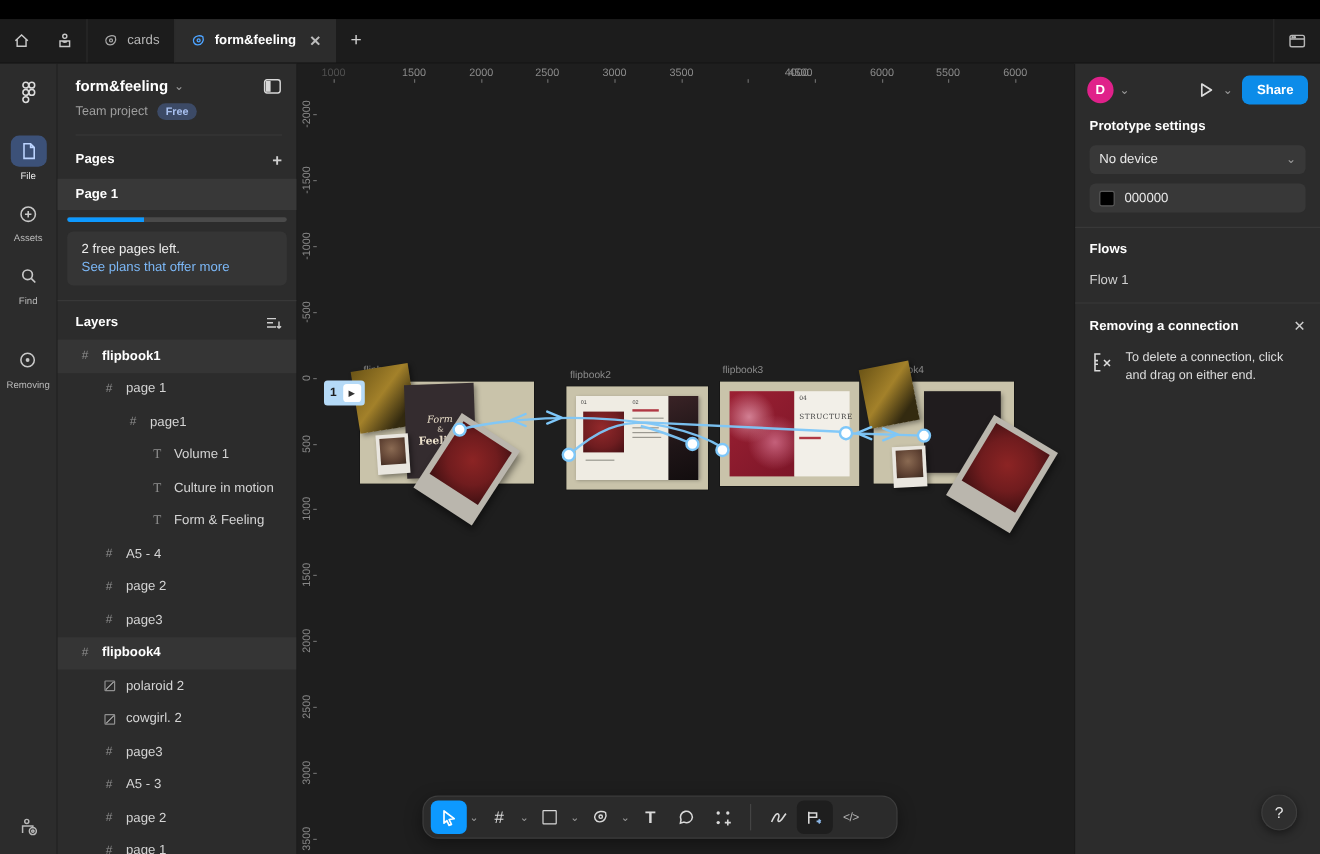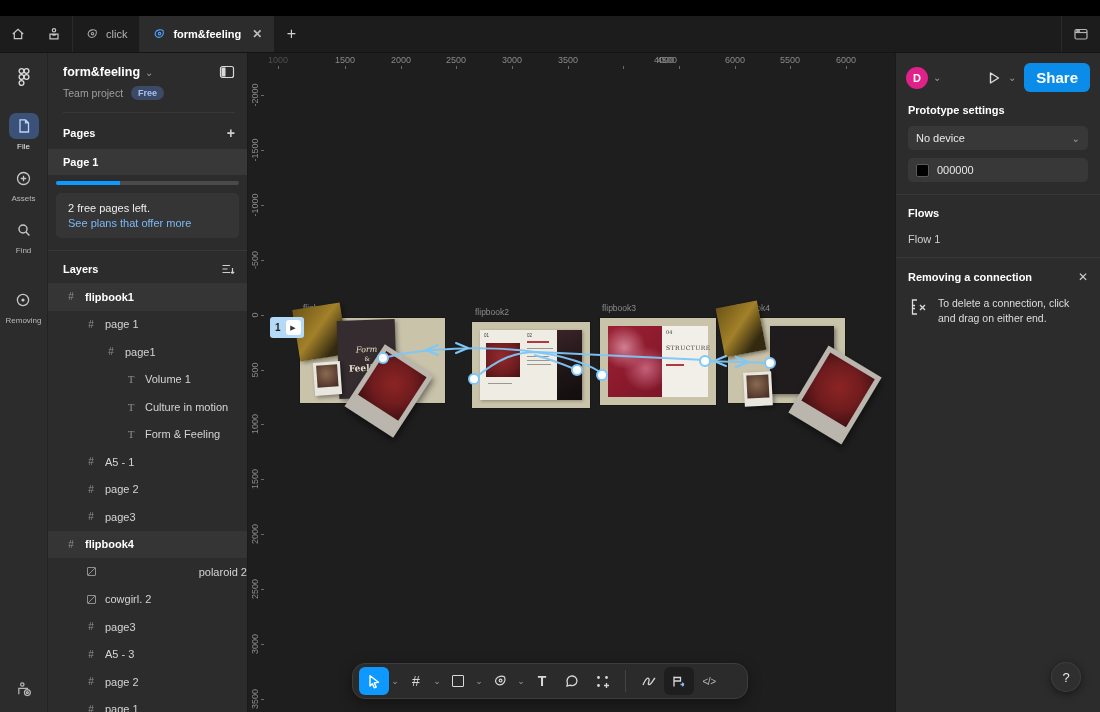--- a/index.html
+++ b/index.html
@@ -116,21 +116,21 @@
   .tool .hash { font-size:14px; }
   .tool.txt { font-size:14px; font-weight:600; }
   .tool.dev { font-size:10px; color:#b5b5b5; letter-spacing:-0.5px; }
 
   
   .rightpanel { position:absolute; left:895px; top:53px; width:205px; height:659px; background:#2c2c2c;
                 border-left:1px solid #1a1a1a; font-size:11px; }
   .rp-top { display:flex; align-items:center; padding:10px 10px 0 10px; }
   .avatar { width:22px; height:22px; border-radius:50%; background:#e0218a; color:#fff; font-size:11px; font-weight:700;
             display:flex; align-items:center; justify-content:center; cursor:pointer; }
-  .share-btn { margin-left:8px; background:#0c8ce9; color:#fff; font-size:15px; font-weight:600; border:none;
+  .share-btn { margin-left:8px; background:#0c8ce9; color:#fff; font-size:11px; font-weight:600; border:none;
                border-radius:6px; padding:6px 12px; cursor:pointer; font-family:inherit; }
   .rp-tabs { display:flex; align-items:center; padding:12px 12px 10px 12px; border-bottom:1px solid #383838; }
   .rp-tab { color:#9e9e9e; cursor:pointer; margin-right:6px; padding:4px 8px; border-radius:5px; }
   .rp-tab.active { color:#fff; font-weight:700; background:#3a3a3a; }
   .rp-zoom { margin-left:auto; color:#fff; cursor:pointer; }
   .rp-sec { padding:12px 12px; border-bottom:1px solid #383838; }
   .rp-sec h4 { font-size:11px; font-weight:700; color:#fff; }
   .select { margin-top:10px; background:#383838; border-radius:5px; height:24px; display:flex; align-items:center;
             padding:0 8px; color:#e8e8e8; cursor:pointer; }
   .select .chev { margin-left:auto; }
@@ -165,21 +165,21 @@
       <svg class="ic" width="16" height="16" viewBox="0 0 16 16" fill="none" stroke="#c8c8c8" stroke-width="1.2">
           <circle cx="8" cy="4.3" r="1.7"></circle>
           <path d="M4 12.8 V8.2 H12 V12.8 Z M6.3 8.2 C6.3 9.6 9.7 9.6 9.7 8.2"></path>
         </svg>
     </div>
     <div class="tab">
       <svg class="ic" width="14" height="14" viewBox="0 0 16 16" fill="none" stroke="#a8a8a8" stroke-width="1.2">
           <path d="M12.6 4.1 C14 7.8 11.6 12 7.6 11.9 C4.3 11.8 2.6 8.4 4.2 5.7 C5.8 3 10.3 2.5 12.6 4.1 Z"></path>
           <circle cx="8.6" cy="7.6" r="1.4"></circle>
         </svg>
-      <span>click</span>
+      <span>cards</span>
     </div>
     <div class="tab active">
       <svg class="ic" width="14" height="14" viewBox="0 0 16 16" fill="none" stroke="#4da3ff" stroke-width="1.3">
           <path d="M12.6 4.1 C14 7.8 11.6 12 7.6 11.9 C4.3 11.8 2.6 8.4 4.2 5.7 C5.8 3 10.3 2.5 12.6 4.1 Z"></path>
           <circle cx="8.6" cy="7.6" r="1.4"></circle>
         </svg>
       <span>form&amp;feeling</span>
       <span class="close">✕</span>
     </div>
     <div class="newtab">+</div>
@@ -308,35 +308,35 @@
         <div class="lrow" style="padding-left: 75px;">
           <span class="licon text">T</span>
           <span>Culture in motion</span>
         </div>
         <div class="lrow" style="padding-left: 75px;">
           <span class="licon text">T</span>
           <span>Form &amp; Feeling</span>
         </div>
         <div class="lrow" style="padding-left: 35px;">
           <span class="licon frame">#</span>
-          <span>A5 - 1</span>
+          <span>A5 - 4</span>
         </div>
         <div class="lrow" style="padding-left: 35px;">
           <span class="licon frame">#</span>
           <span>page 2</span>
         </div>
         <div class="lrow" style="padding-left: 35px;">
           <span class="licon frame">#</span>
           <span>page3</span>
         </div>
         <div class="lrow bold" style="padding-left: 15px;">
           <span class="licon frame">#</span>
           <span>flipbook4</span>
         </div>
-        <div class="lrow" style="padding-left: 35px; justify-content: space-between;">
+        <div class="lrow" style="padding-left: 35px;">
           <span class="licon">
             <span class="img-ic"></span>
           </span>
           <span>polaroid 2</span>
         </div>
         <div class="lrow" style="padding-left: 35px;">
           <span class="licon">
             <span class="img-ic"></span>
           </span>
           <span>cowgirl. 2</span>

